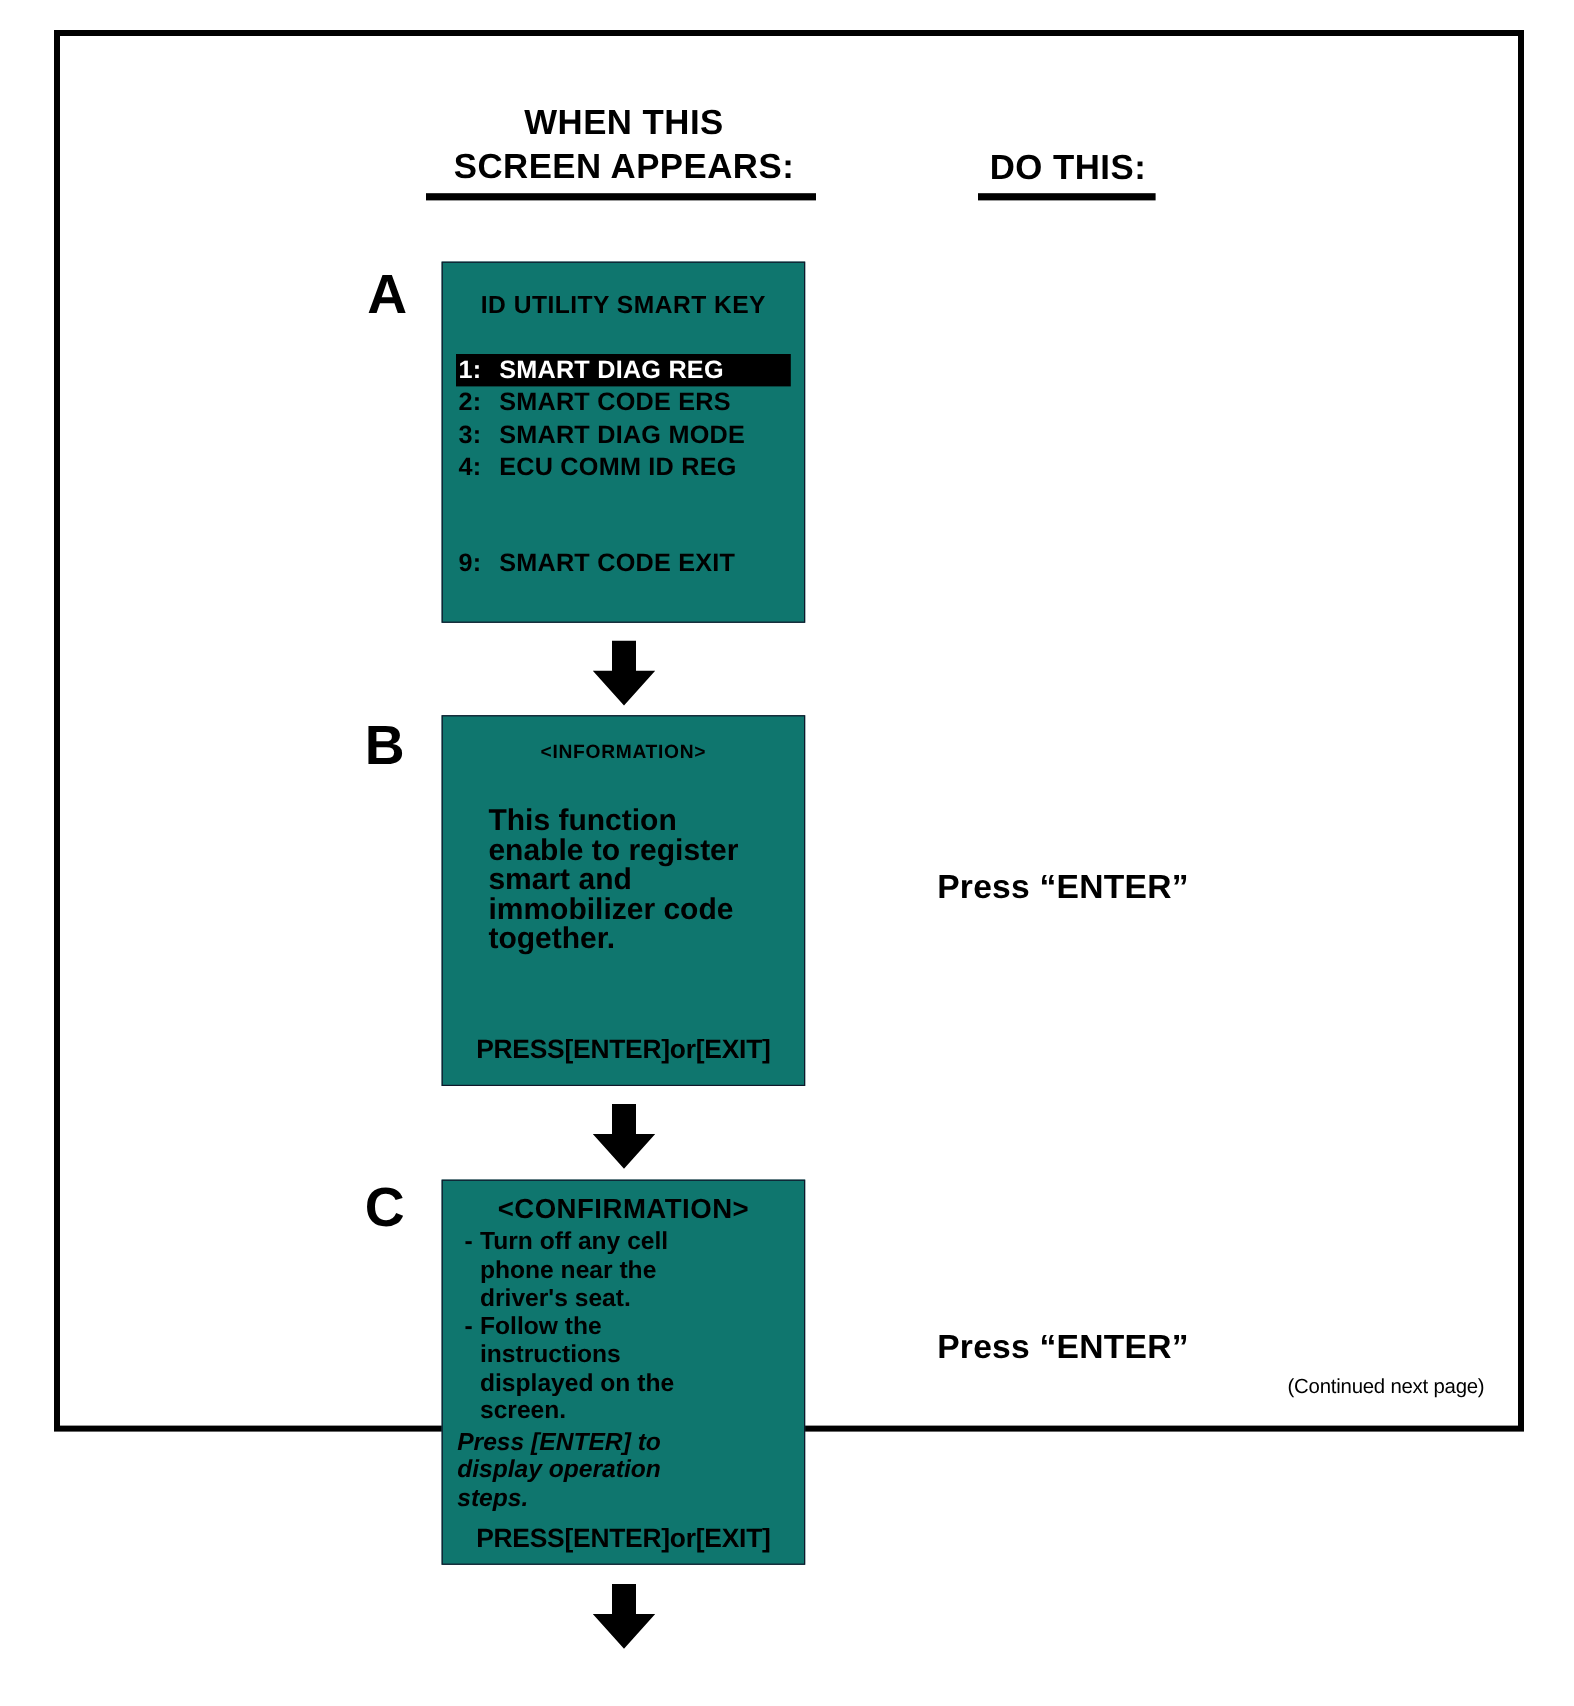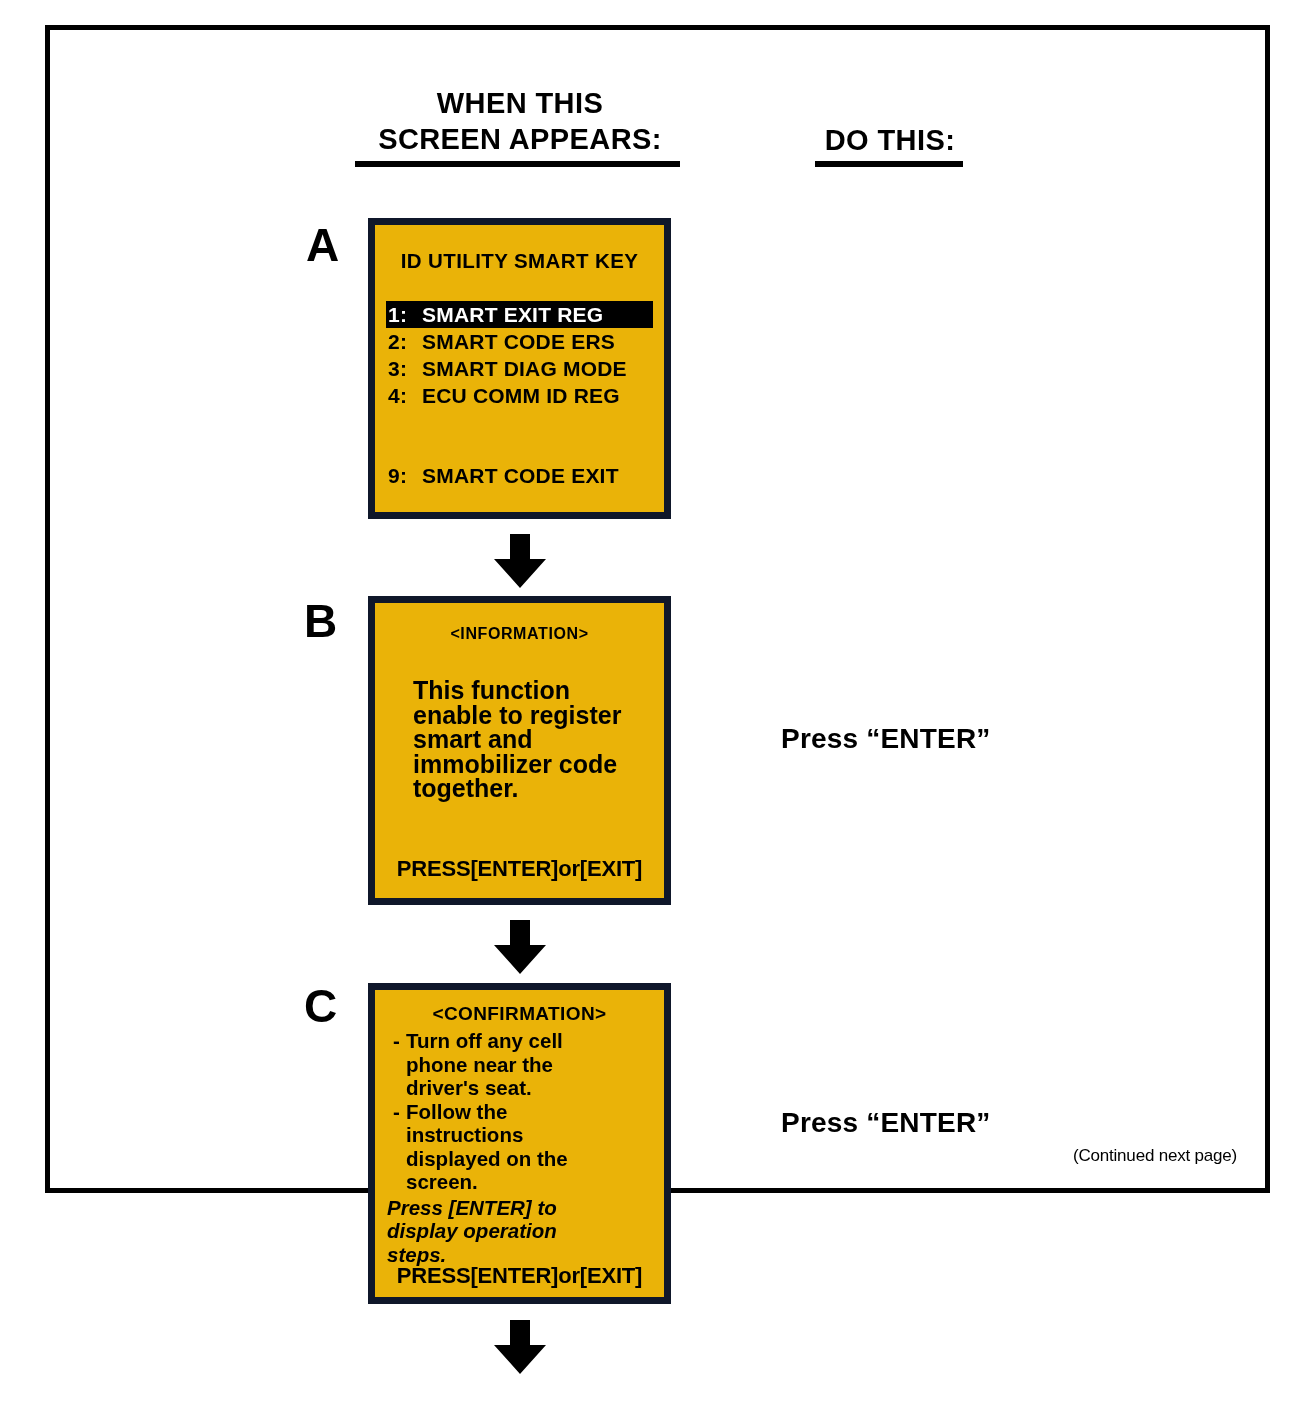--- a/index.html
+++ b/index.html
@@ -73,23 +73,23 @@
     line-height: 46px;
     color: #000000;
   }
   #letter-a { left: 256px; top: 192px; }
   #letter-b { left: 254px; top: 568px; }
   #letter-c { left: 254px; top: 953px; }
 
   
   .device-screen {
     position: absolute;
-    border: 7px solid #0f172a;
+    border: 1px solid #0f172a;
     box-sizing: border-box;
-    background: #eab308;
+    background: #0f766e;
   }
   #screen-a { left: 318px; top: 188px;  width: 303px; height: 301px; }
   #screen-b { left: 318px; top: 566px;  width: 303px; height: 309px; }
   #screen-c { left: 318px; top: 953px;  width: 303px; height: 321px; }
 
   
   .scr-title {
     text-align: center;
     font-weight: bold;
     font-size: 20.5px;
@@ -138,21 +138,21 @@
     width: 100%;
     text-align: center;
     font-weight: bold;
     font-size: 22px;
     letter-spacing: -0.2px;
   }
 
   
   #screen-c .scr-title {
     margin-top: 11px;
-    font-size: 19px;
+    font-size: 23px;
     letter-spacing: 0.4px;
   }
   .conf-bullets {
     margin: 3px 0 0 18px;
     font-weight: bold;
     font-size: 20.5px;
     line-height: 23.5px;
   }
   .conf-bullet {
     display: flex;
@@ -229,21 +229,21 @@
   <div class="heading-rule" id="heading-right-rule"></div>
 
   <div class="step-letter" id="letter-a">A</div>
 
   <div class="device-screen" id="screen-a">
     <div class="scr-title">ID UTILITY
 SMART KEY</div>
     <div class="menu-list">
       <div class="menu-row selected">
         <span class="num">1:</span>
-        <span class="lbl">SMART EXIT REG</span>
+        <span class="lbl">SMART DIAG REG</span>
       </div>
       <div class="menu-row">
         <span class="num">2:</span>
         <span class="lbl">SMART CODE ERS</span>
       </div>
       <div class="menu-row">
         <span class="num">3:</span>
         <span class="lbl">SMART DIAG MODE</span>
       </div>
       <div class="menu-row">

